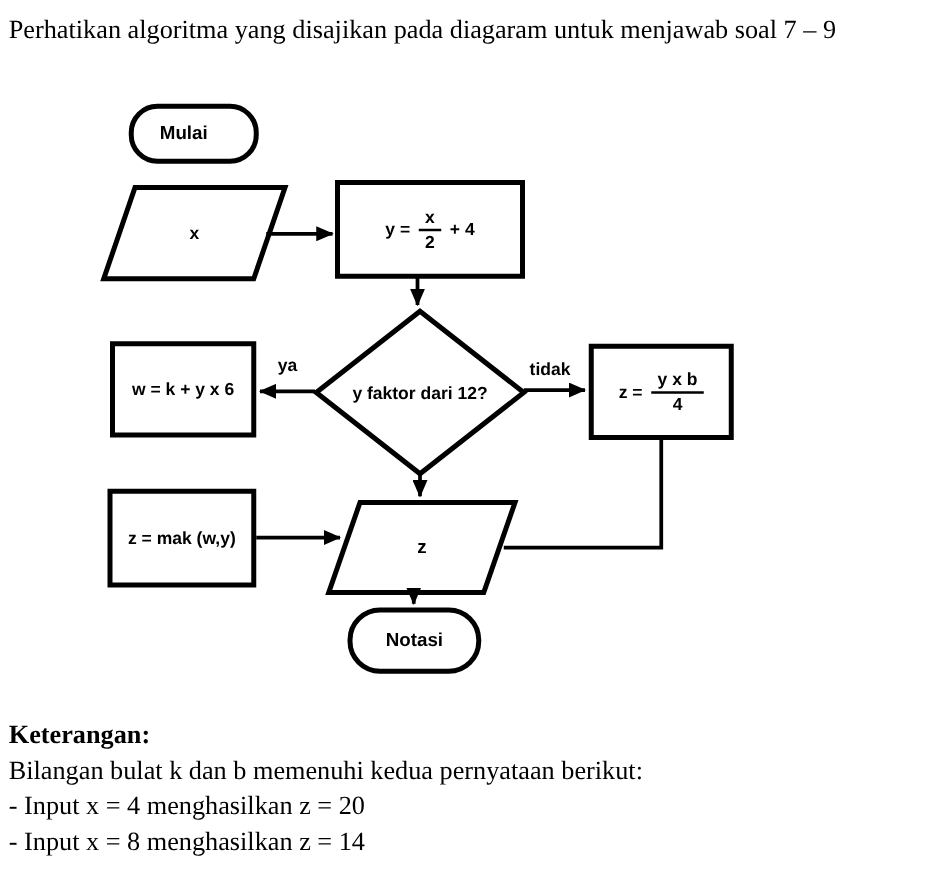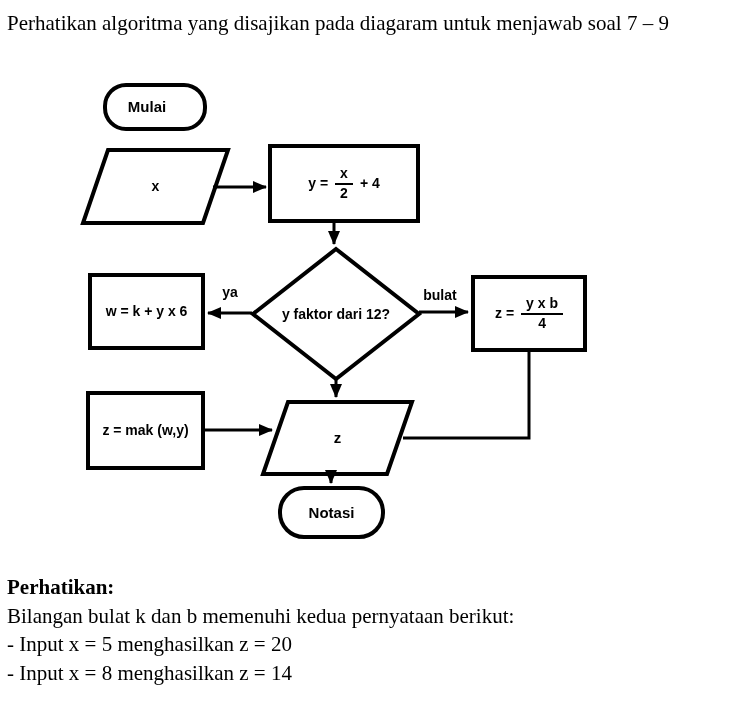--- a/index.html
+++ b/index.html
@@ -71,38 +71,38 @@
       <span class="num">x</span>
       <span class="den">2</span>
     </span>
     <span>+ 4</span>
   </div>
 
   <div class="lbl" style="left:253px;top:249px;width:166px;height:130px;">y faktor dari 12?</div>
 
   <div class="lbl" style="left:212px;top:283px;width:36px;height:18px;">ya</div>
 
-  <div class="lbl" style="left:413px;top:286px;width:54px;height:18px;">bulat</div>
+  <div class="lbl" style="left:413px;top:286px;width:54px;height:18px;">tidak</div>
 
   <div class="lbl" style="left:90px;top:275px;width:113px;height:73px;">w = k + y x 6</div>
 
   <div class="lbl expr" style="left:473px;top:277px;width:112px;height:73px;">
     <span>z =</span>
     <span class="frac">
       <span class="num">y x b</span>
       <span class="den">4</span>
     </span>
   </div>
 
   <div class="lbl" style="left:88px;top:393px;width:115px;height:75px;">z = mak (w,y)</div>
 
   <div class="lbl" style="left:263px;top:402px;width:149px;height:72px;font-size:15px;">z</div>
 
   <div class="lbl" style="left:280px;top:488px;width:103px;height:49px;font-size:15px;">Notasi</div>
 
   <div id="notes" class="serif-text">
-    <div class="heading">Perhatikan:</div>
+    <div class="heading">Keterangan:</div>
     <div>Bilangan bulat k dan b memenuhi kedua pernyataan berikut:</div>
-    <div>- Input x = 5 menghasilkan z = 20</div>
+    <div>- Input x = 4 menghasilkan z = 20</div>
     <div>- Input x = 8 menghasilkan z = 14</div>
   </div>
 
 </div>
 
 </body></html>

